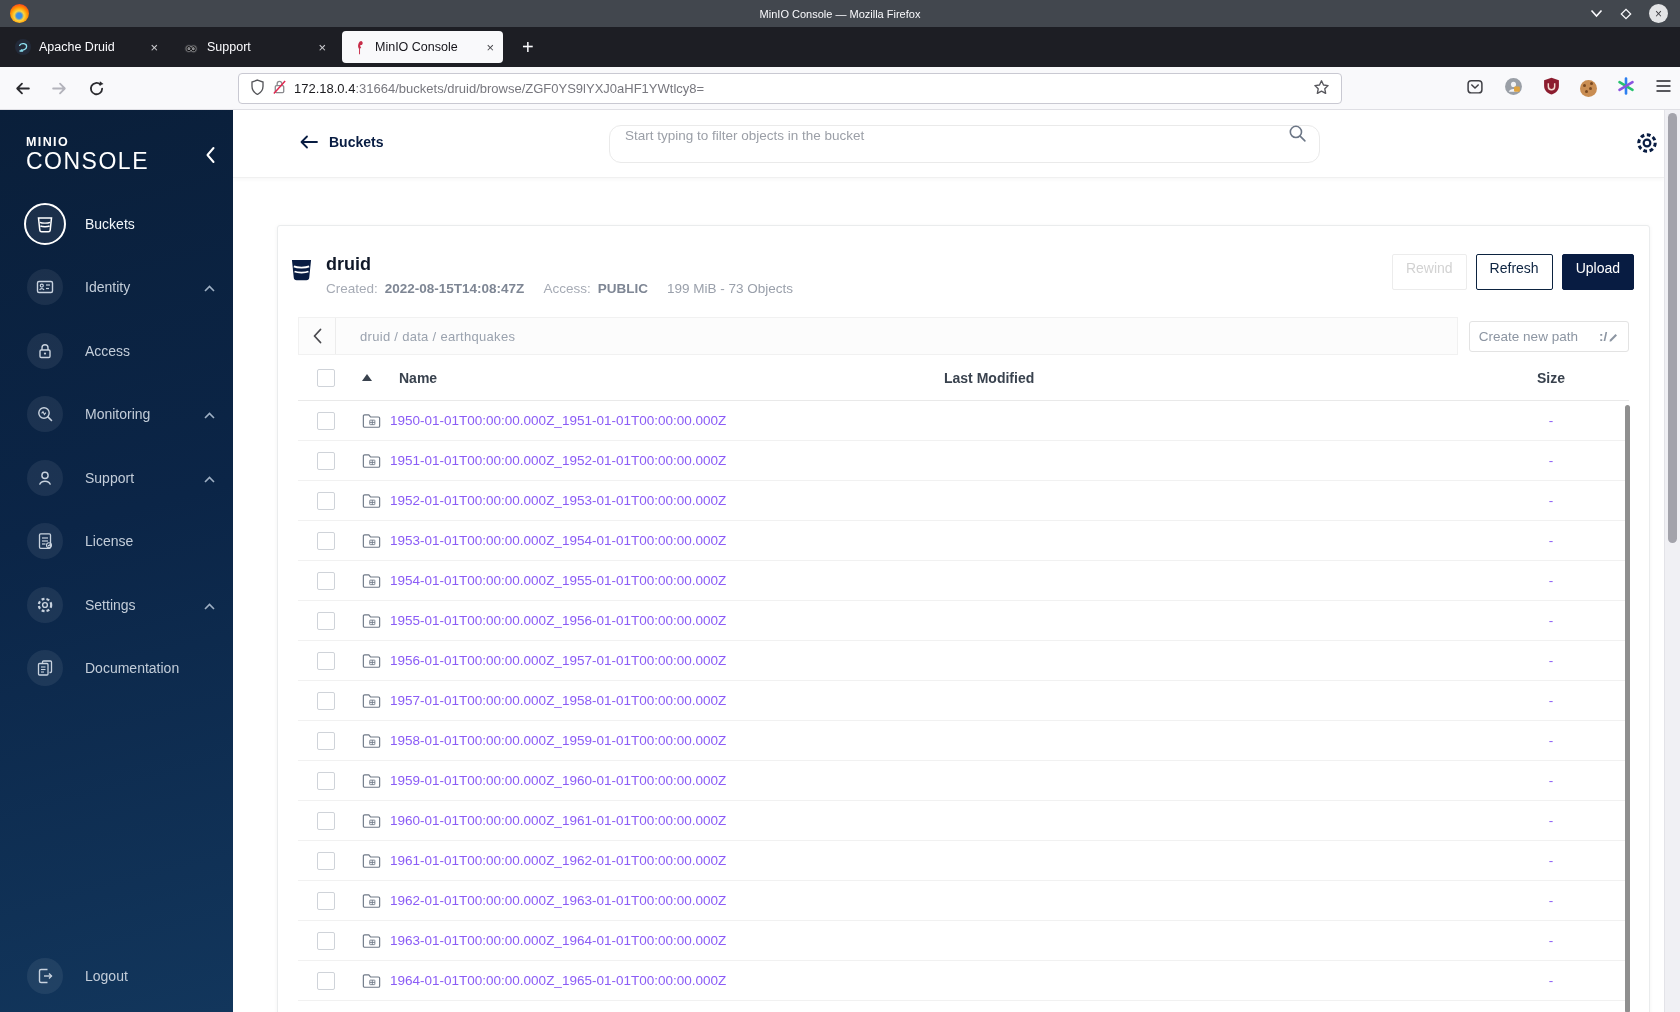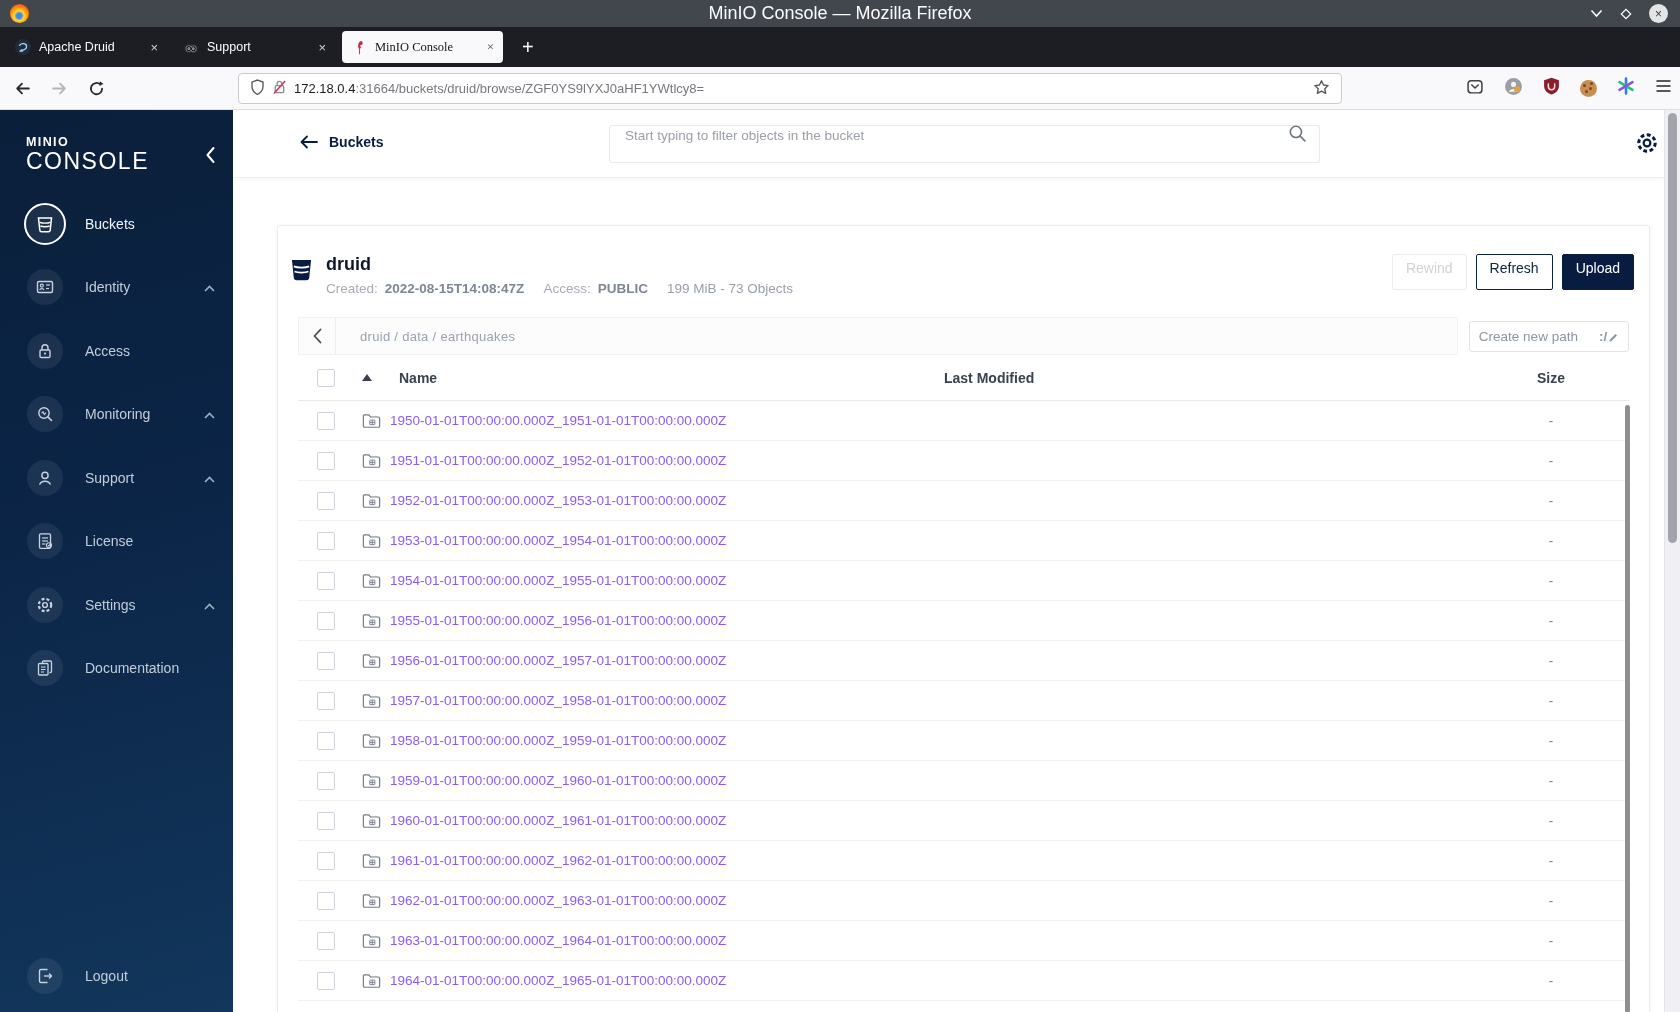--- a/index.html
+++ b/index.html
@@ -4,31 +4,31 @@
 <style>
   * { box-sizing: border-box; margin: 0; padding: 0; }
   html,body { width:1680px; height:1012px; overflow:hidden; background:#fff;
               font-family:"Liberation Sans", sans-serif; }
 
   
   .titlebar{position:absolute;top:0;left:0;right:0;height:27px;background:#42474e;
     display:flex;align-items:center;color:#fbfbfe;}
   .ff-logo{width:19px;height:19px;border-radius:50%;margin-left:10px;z-index:2;
     background:radial-gradient(circle at 48% 62%, #3a8ee6 0 17%, #ffd53d 32%, #ff9400 55%, #ff3c1f 80%, #d4156e 100%);}
-  .win-title{position:absolute;left:0;right:0;text-align:center;font-size:18px;color:#fbfbfe;}
+  .win-title{position:absolute;left:0;right:0;text-align:center;font-size:11px;color:#fbfbfe;}
   .win-controls{margin-left:auto;display:flex;align-items:center;gap:16px;padding-right:12px;z-index:2;}
   .win-controls svg{display:block;}
   .close-circle{width:19px;height:19px;border-radius:50%;background:#e3e4e6;color:#3a3a3f;
     display:flex;align-items:center;justify-content:center;font-size:12px;line-height:1;}
 
   .tabbar{position:absolute;top:27px;left:0;right:0;height:40px;background:#1d1e24;
     display:flex;align-items:center;padding-left:6px;}
   .tab{width:161px;height:32px;border-radius:4px;display:flex;align-items:center;
     padding:0 9px;margin-right:7px;color:#fbfbfe;font-size:12.5px;cursor:default;}
-  .tab.active{background:#f9f9fb;color:#15141a;font-family:Liberation Serif, serif;}
+  .tab.active{background:#f9f9fb;color:#15141a;}
   .favicon{width:16px;height:16px;margin-right:8px;flex:none;display:flex;align-items:center;justify-content:center;}
   .tab-label{flex:1;white-space:nowrap;overflow:hidden;}
   .tab-close{font-size:13px;opacity:.8;padding-left:6px;}
   .new-tab{color:#fbfbfe;font-size:20px;font-weight:400;margin-left:4px;padding:0 8px;}
 
   .navbar{position:absolute;top:67px;left:0;right:0;height:43px;background:#f9f9fb;
     border-bottom:1px solid #dfdfe4;display:flex;align-items:center;}
   .nav-btn{width:30px;height:30px;display:flex;align-items:center;justify-content:center;margin-left:7px;}
   .urlbar{position:absolute;left:238px;top:6px;width:1104px;height:31px;background:#fff;
     border:1px solid #c9c9d2;border-radius:4px;display:flex;align-items:center;padding:0 11px;font-size:13px;}
@@ -57,21 +57,21 @@
   .nav-item.active{color:#f2f6fa;}
   .chev-up{margin-left:auto;margin-right:18px;}
   .logout{position:absolute;bottom:18px;left:27px;display:flex;align-items:center;font-size:14px;color:#c3cdd9;cursor:pointer;}
 
   .main{position:absolute;top:110px;left:233px;right:16px;bottom:0;background:#fff;overflow:hidden;}
   .main-header{position:absolute;top:0;left:0;right:0;height:68px;background:#fff;z-index:2;
     border-bottom:1px solid #f0f0f0;box-shadow:0 2px 4px rgba(0,0,0,.03);}
   .back-link{position:absolute;left:67px;top:24px;display:flex;align-items:center;gap:11px;
     color:#081C42;font-weight:700;font-size:14px;cursor:pointer;}
   .searchbox{position:absolute;left:376px;top:15px;width:711px;height:38px;border:1px solid #eaeaea;
-    border-radius:3px;background:#fff;display:flex;align-items:center;padding:0 12px 18px 15px;}
+    border-radius:12px;background:#fff;display:flex;align-items:center;padding:0 12px 18px 15px;}
   .searchbox input{flex:1;border:none;outline:none;font-size:13.5px;color:#333;background:transparent;
     font-family:"Liberation Sans",sans-serif;}
   .searchbox input::placeholder{color:#9b9fa7;}
   .hdr-gear{position:absolute;right:4px;top:20px;cursor:pointer;}
 
   .card{position:absolute;left:44px;top:115px;width:1373px;height:830px;background:#fff;
     border:1px solid #eaeced;border-radius:3px;box-shadow:0 1px 4px rgba(0,0,0,.05);}
   .card-top{height:91px;display:flex;align-items:center;padding:0 15px 0 10px;}
   .bucket-ttl{margin-left:11px;}
   .bucket-name{font-size:18px;font-weight:700;color:#101828;margin-top:6px;}

